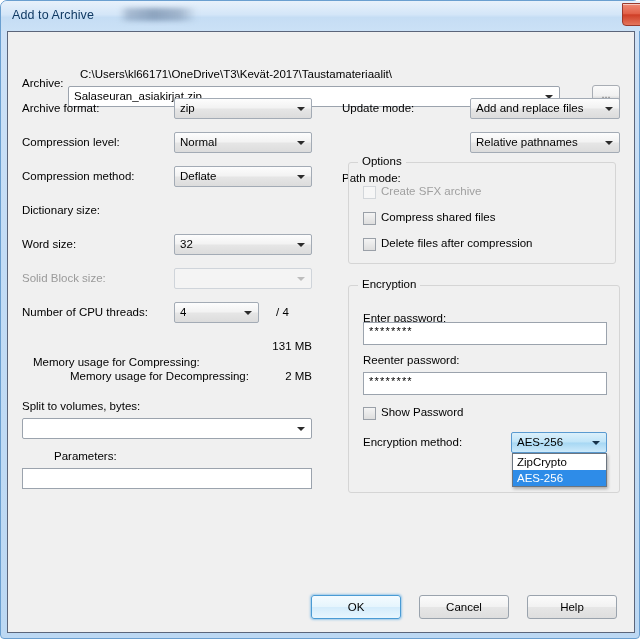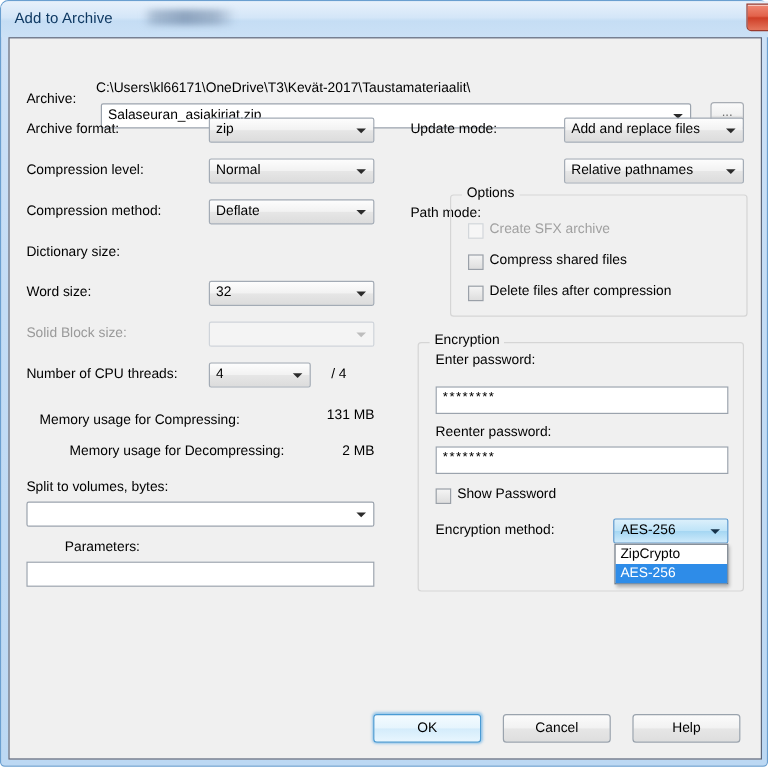--- a/index.html
+++ b/index.html
@@ -285,21 +285,21 @@
     <div class="title-text">Add to Archive</div>
     <div class="title-redaction"></div>
     <div class="close-btn">x</div>
   </div>
 
   <div class="client">
 
     <div class="label" style="left:14px; top:45px;">Archive:</div>
     <div class="label" style="left:72px; top:36px;">C:\Users\kl66171\OneDrive\T3\Kevät-2017\Taustamateriaalit\</div>
 
-    <div class="combo editable" style="left:76px; top:54px; width:492px;padding-left:16px;">
+    <div class="combo editable" style="left:60px; top:54px; width:492px;padding-left:16px;">
       <span class="txt">Salaseuran_asiakirjat.zip</span>
       <span class="arrow"></span>
     </div>
     <div class="browse-btn" style="left:584px; top:53px;">...</div>
 
     <div class="label" style="left:14px; top:70px;">Archive format:</div>
     <div class="combo" style="left:166px; top:66px; width:138px;">
       <span class="txt">zip</span>
       <span class="arrow"></span>
     </div>
@@ -330,24 +330,24 @@
       <span class="arrow"></span>
     </div>
 
     <div class="label" style="left:14px; top:274px;">Number of CPU threads:</div>
     <div class="combo" style="left:166px; top:270px; width:85px;">
       <span class="txt">4</span>
       <span class="arrow"></span>
     </div>
     <div class="label" style="left:268px; top:274px;">/ 4</div>
 
-    <div class="label" style="left:14px; top:312px;padding-left:11px;">Memory usage for Compressing:</div>
+    <div class="label" style="left:14px; top:324px;padding-left:11px;">Memory usage for Compressing:</div>
     <div class="value-right" style="left:190px; top:308px; width:114px;">131 MB</div>
 
-    <div class="label" style="left:12px; top:338px;padding-left:38px;">Memory usage for Decompressing:</div>
+    <div class="label" style="left:24px; top:338px;padding-left:38px;">Memory usage for Decompressing:</div>
     <div class="value-right" style="left:190px; top:338px; width:114px;">2 MB</div>
 
     <div class="label" style="left:14px; top:368px;">Split to volumes, bytes:</div>
     <div class="combo editable" style="left:14px; top:386px; width:290px;">
       <span class="txt"></span>
       <span class="arrow"></span>
     </div>
 
     <div class="label" style="left:14px; top:418px;padding-left:32px;">Parameters:</div>
     <div class="textbox" style="left:14px; top:436px; width:290px;">
@@ -359,21 +359,21 @@
       <span class="txt">Add and replace files</span>
       <span class="arrow"></span>
     </div>
 
     <div class="label" style="left:334px; top:104px;margin-top:36px;">Path mode:</div>
     <div class="combo" style="left:462px; top:100px; width:150px;">
       <span class="txt">Relative pathnames</span>
       <span class="arrow"></span>
     </div>
 
-    <div class="groupbox" style="left:340px; top:130px; width:248px; height:102px;margin-left:27px;">
+    <div class="groupbox" style="left:340px; top:130px; width:268px; height:102px;">
       <span class="gb-title">Options</span>
 
       <div class="checkbox disabled" style="left:14px; top:22px;">
         <span class="box"></span>
         <span class="cb-label">Create SFX archive</span>
       </div>
 
       <div class="checkbox" style="left:14px; top:48px;">
         <span class="box"></span>
         <span class="cb-label">Compress shared files</span>
@@ -381,21 +381,21 @@
 
       <div class="checkbox" style="left:14px; top:74px;">
         <span class="box"></span>
         <span class="cb-label">Delete files after compression</span>
       </div>
     </div>
 
     <div class="groupbox" style="left:340px; top:253px; width:272px; height:208px;">
       <span class="gb-title">Encryption</span>
 
-      <div class="label" style="left:14px; top:8px;">Enter password:</div>
+      <div class="label" style="left:14px; top:26px;">Enter password:</div>
       <div class="textbox" style="left:14px; top:36px; width:244px; height:23px;">
         <span class="pwd">********</span>
       </div>
 
       <div class="label" style="left:14px; top:68px;">Reenter password:</div>
       <div class="textbox" style="left:14px; top:86px; width:244px; height:23px;">
         <span class="pwd">********</span>
       </div>
 
       <div class="checkbox" style="left:14px; top:120px;">

